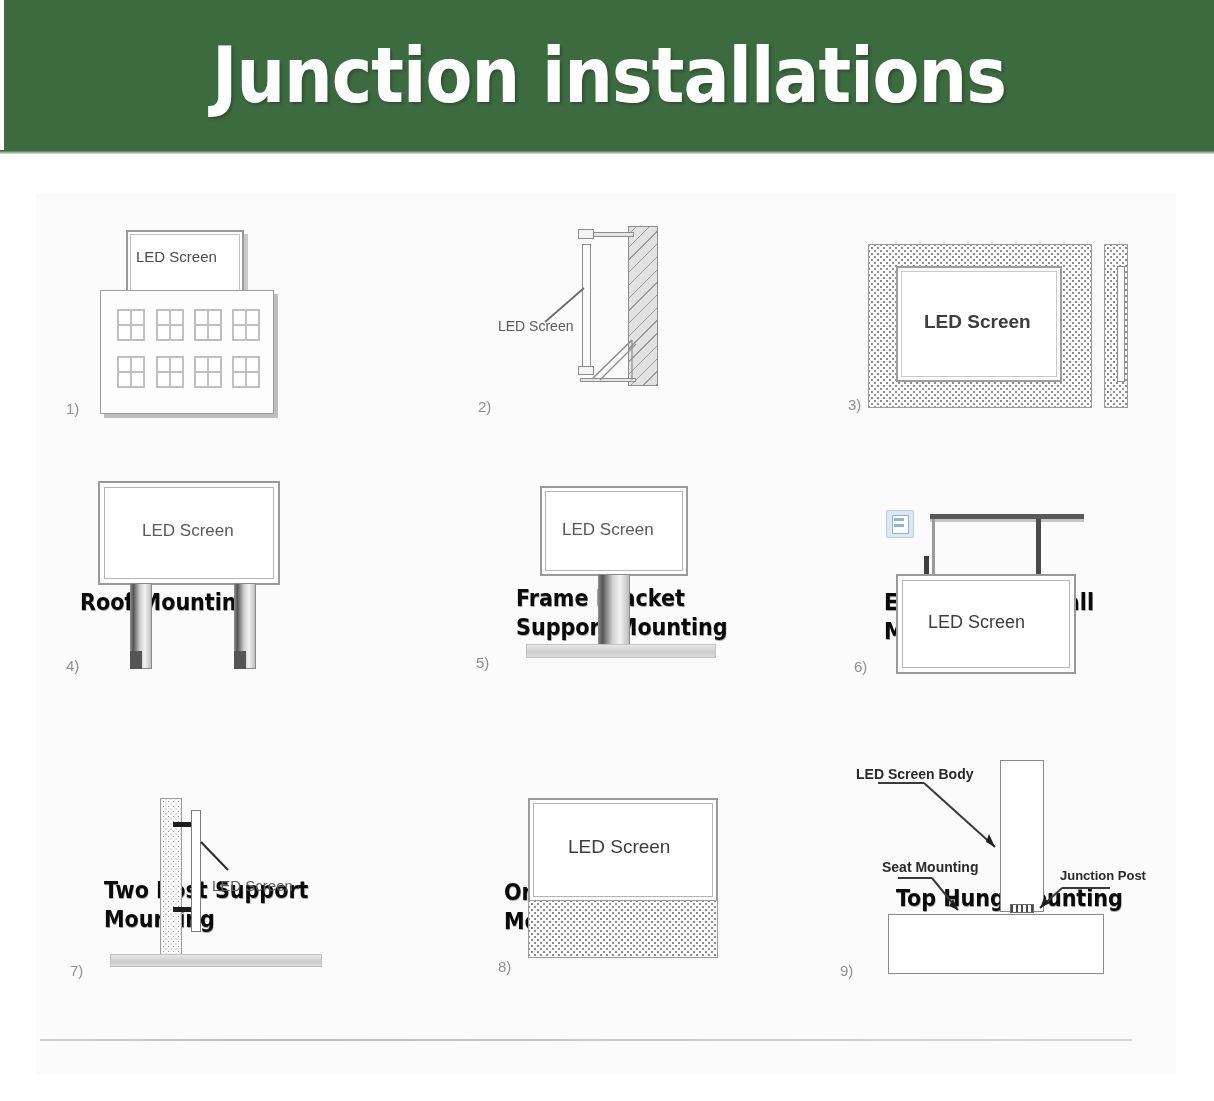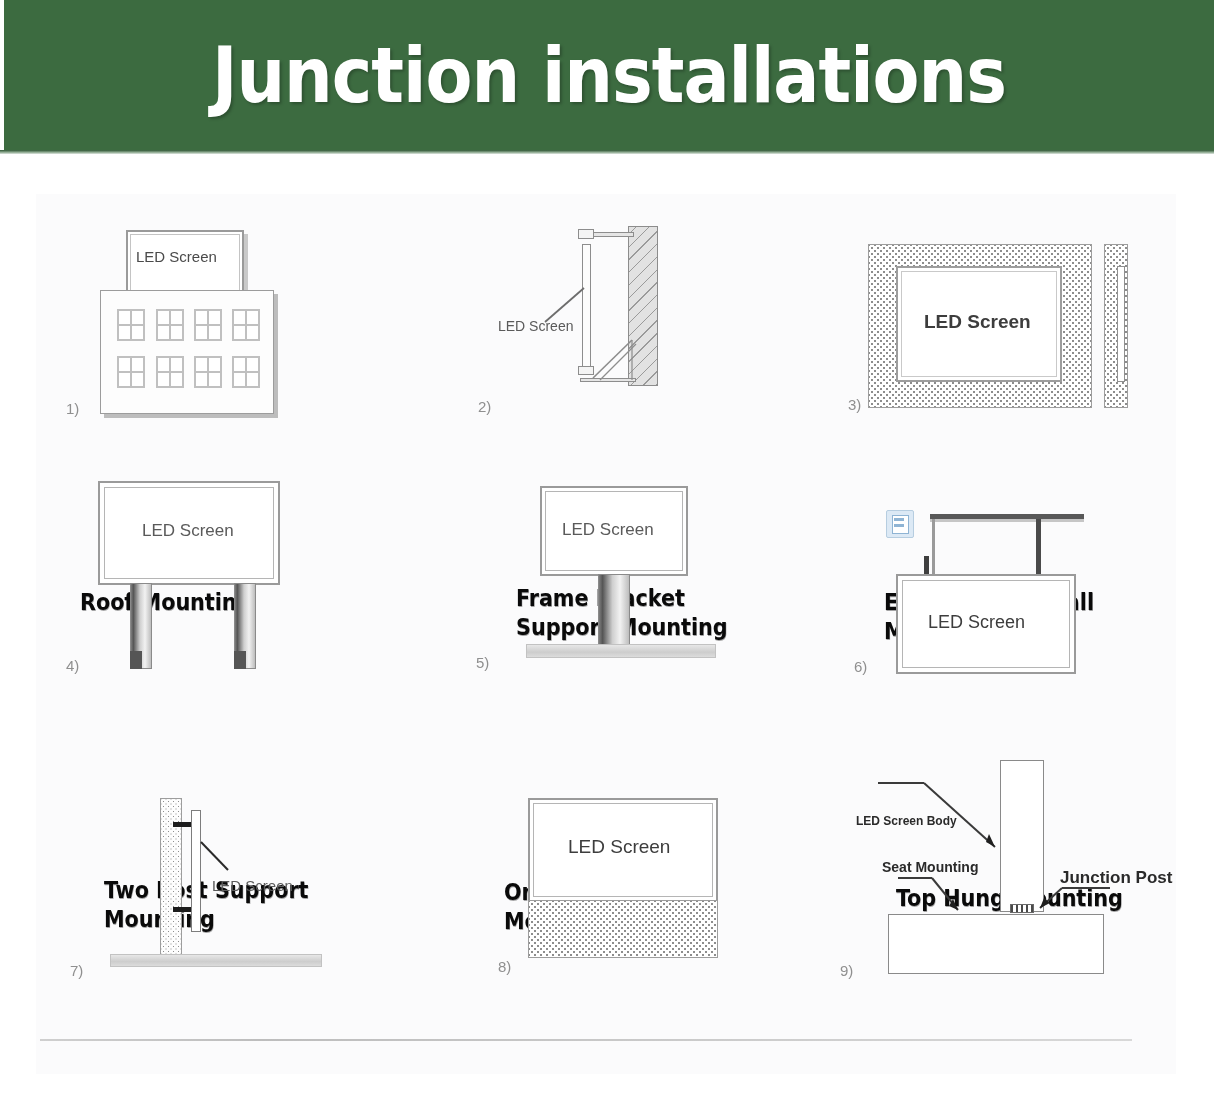--- a/index.html
+++ b/index.html
@@ -318,21 +318,21 @@
 
       <line x1="58" y1="124" x2="92" y2="124" stroke="#3a3a3a" stroke-width="2"></line>
       <line x1="92" y1="124" x2="118" y2="156" stroke="#3a3a3a" stroke-width="2"></line>
       <polygon points="118,156 109,152 113,145" fill="#1f1f1f"></polygon>
 
       <line x1="222" y1="134" x2="270" y2="134" stroke="#3a3a3a" stroke-width="2"></line>
       <line x1="222" y1="134" x2="200" y2="154" stroke="#3a3a3a" stroke-width="2"></line>
       <polygon points="200,154 204,144 210,149" fill="#1f1f1f"></polygon>
     </svg>
 
-    <div class="annotlabel" style="left:16px;top:12px;font-size:12px;margin-top:48px;">LED Screen Body</div>
+    <div class="annotlabel" style="left:16px;top:12px;font-size:14px;">LED Screen Body</div>
     <div class="annotlabel" style="left:42px;top:105px;font-size:14px;">Seat Mounting</div>
-    <div class="annotlabel" style="left:220px;top:114px;font-size:17px;">Junction Post</div>
+    <div class="annotlabel" style="left:220px;top:114px;font-size:13px;">Junction Post</div>
 
     <div class="num" style="left:0px;top:208px;">9)</div>
   </div>
 
   <div id="bottom-rule" style="position:absolute;left:40px;top:885px;width:1092px;height:2px;"></div>
 </div>
 
 </body></html>

